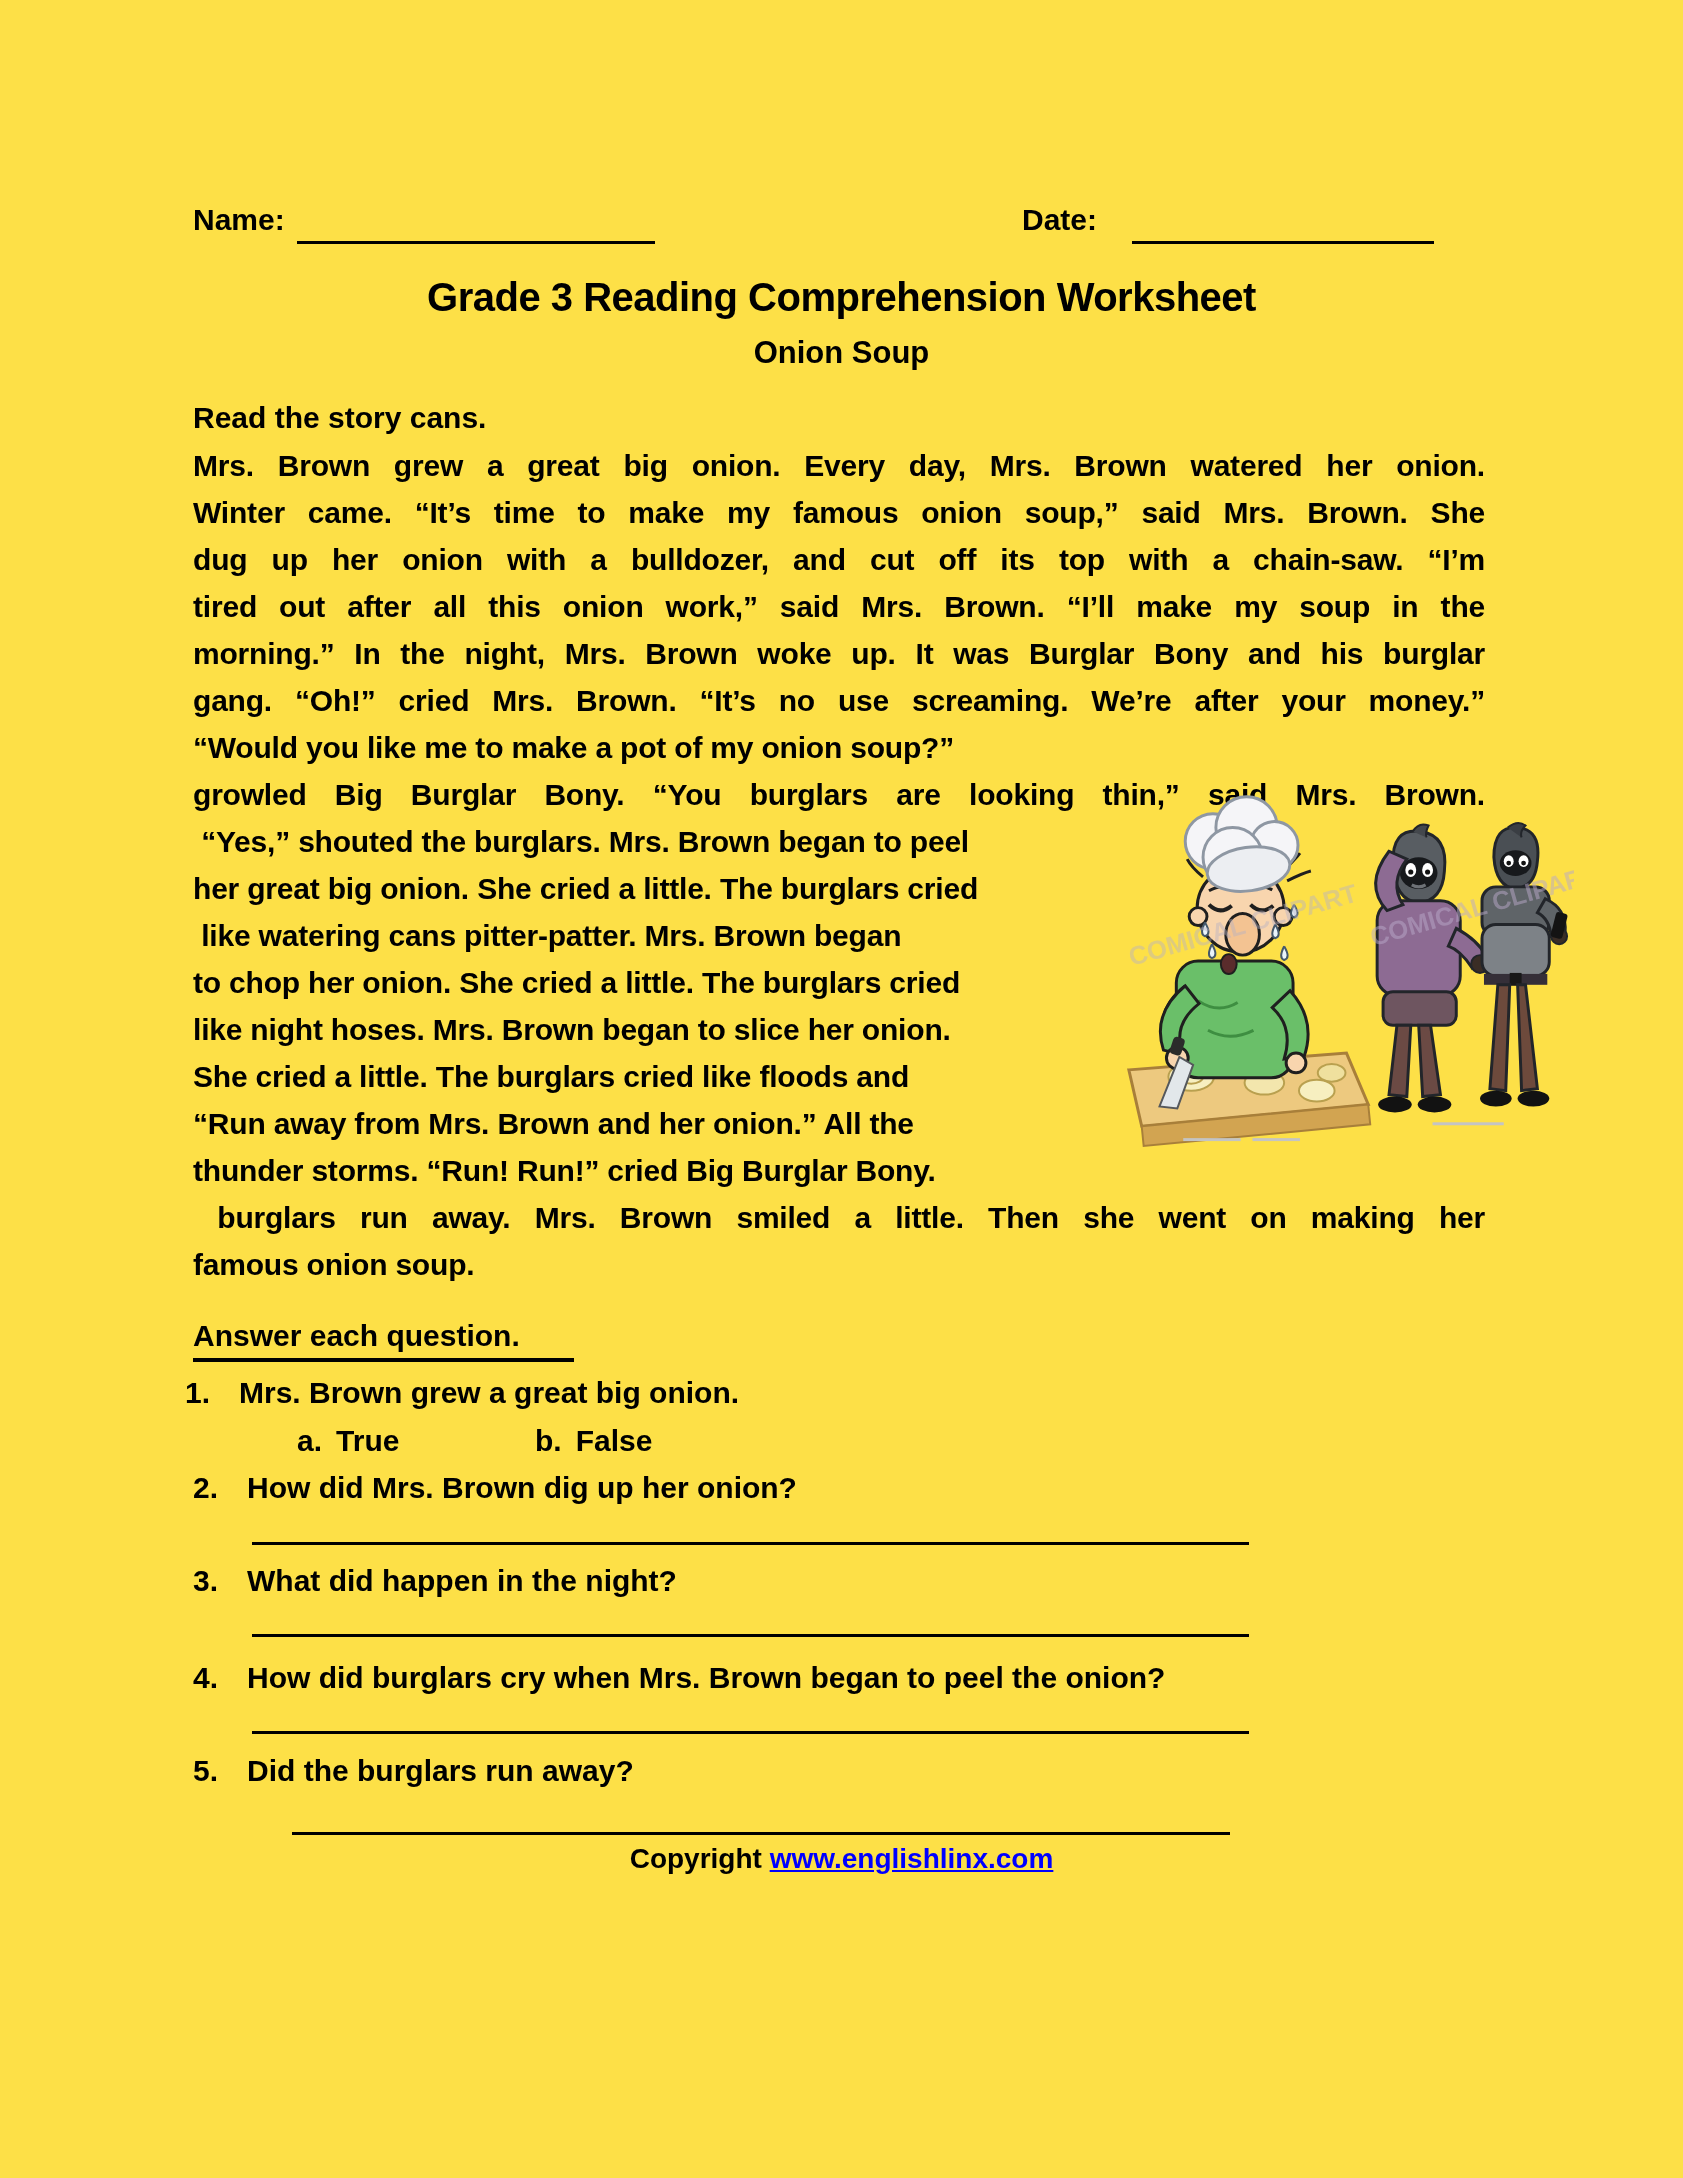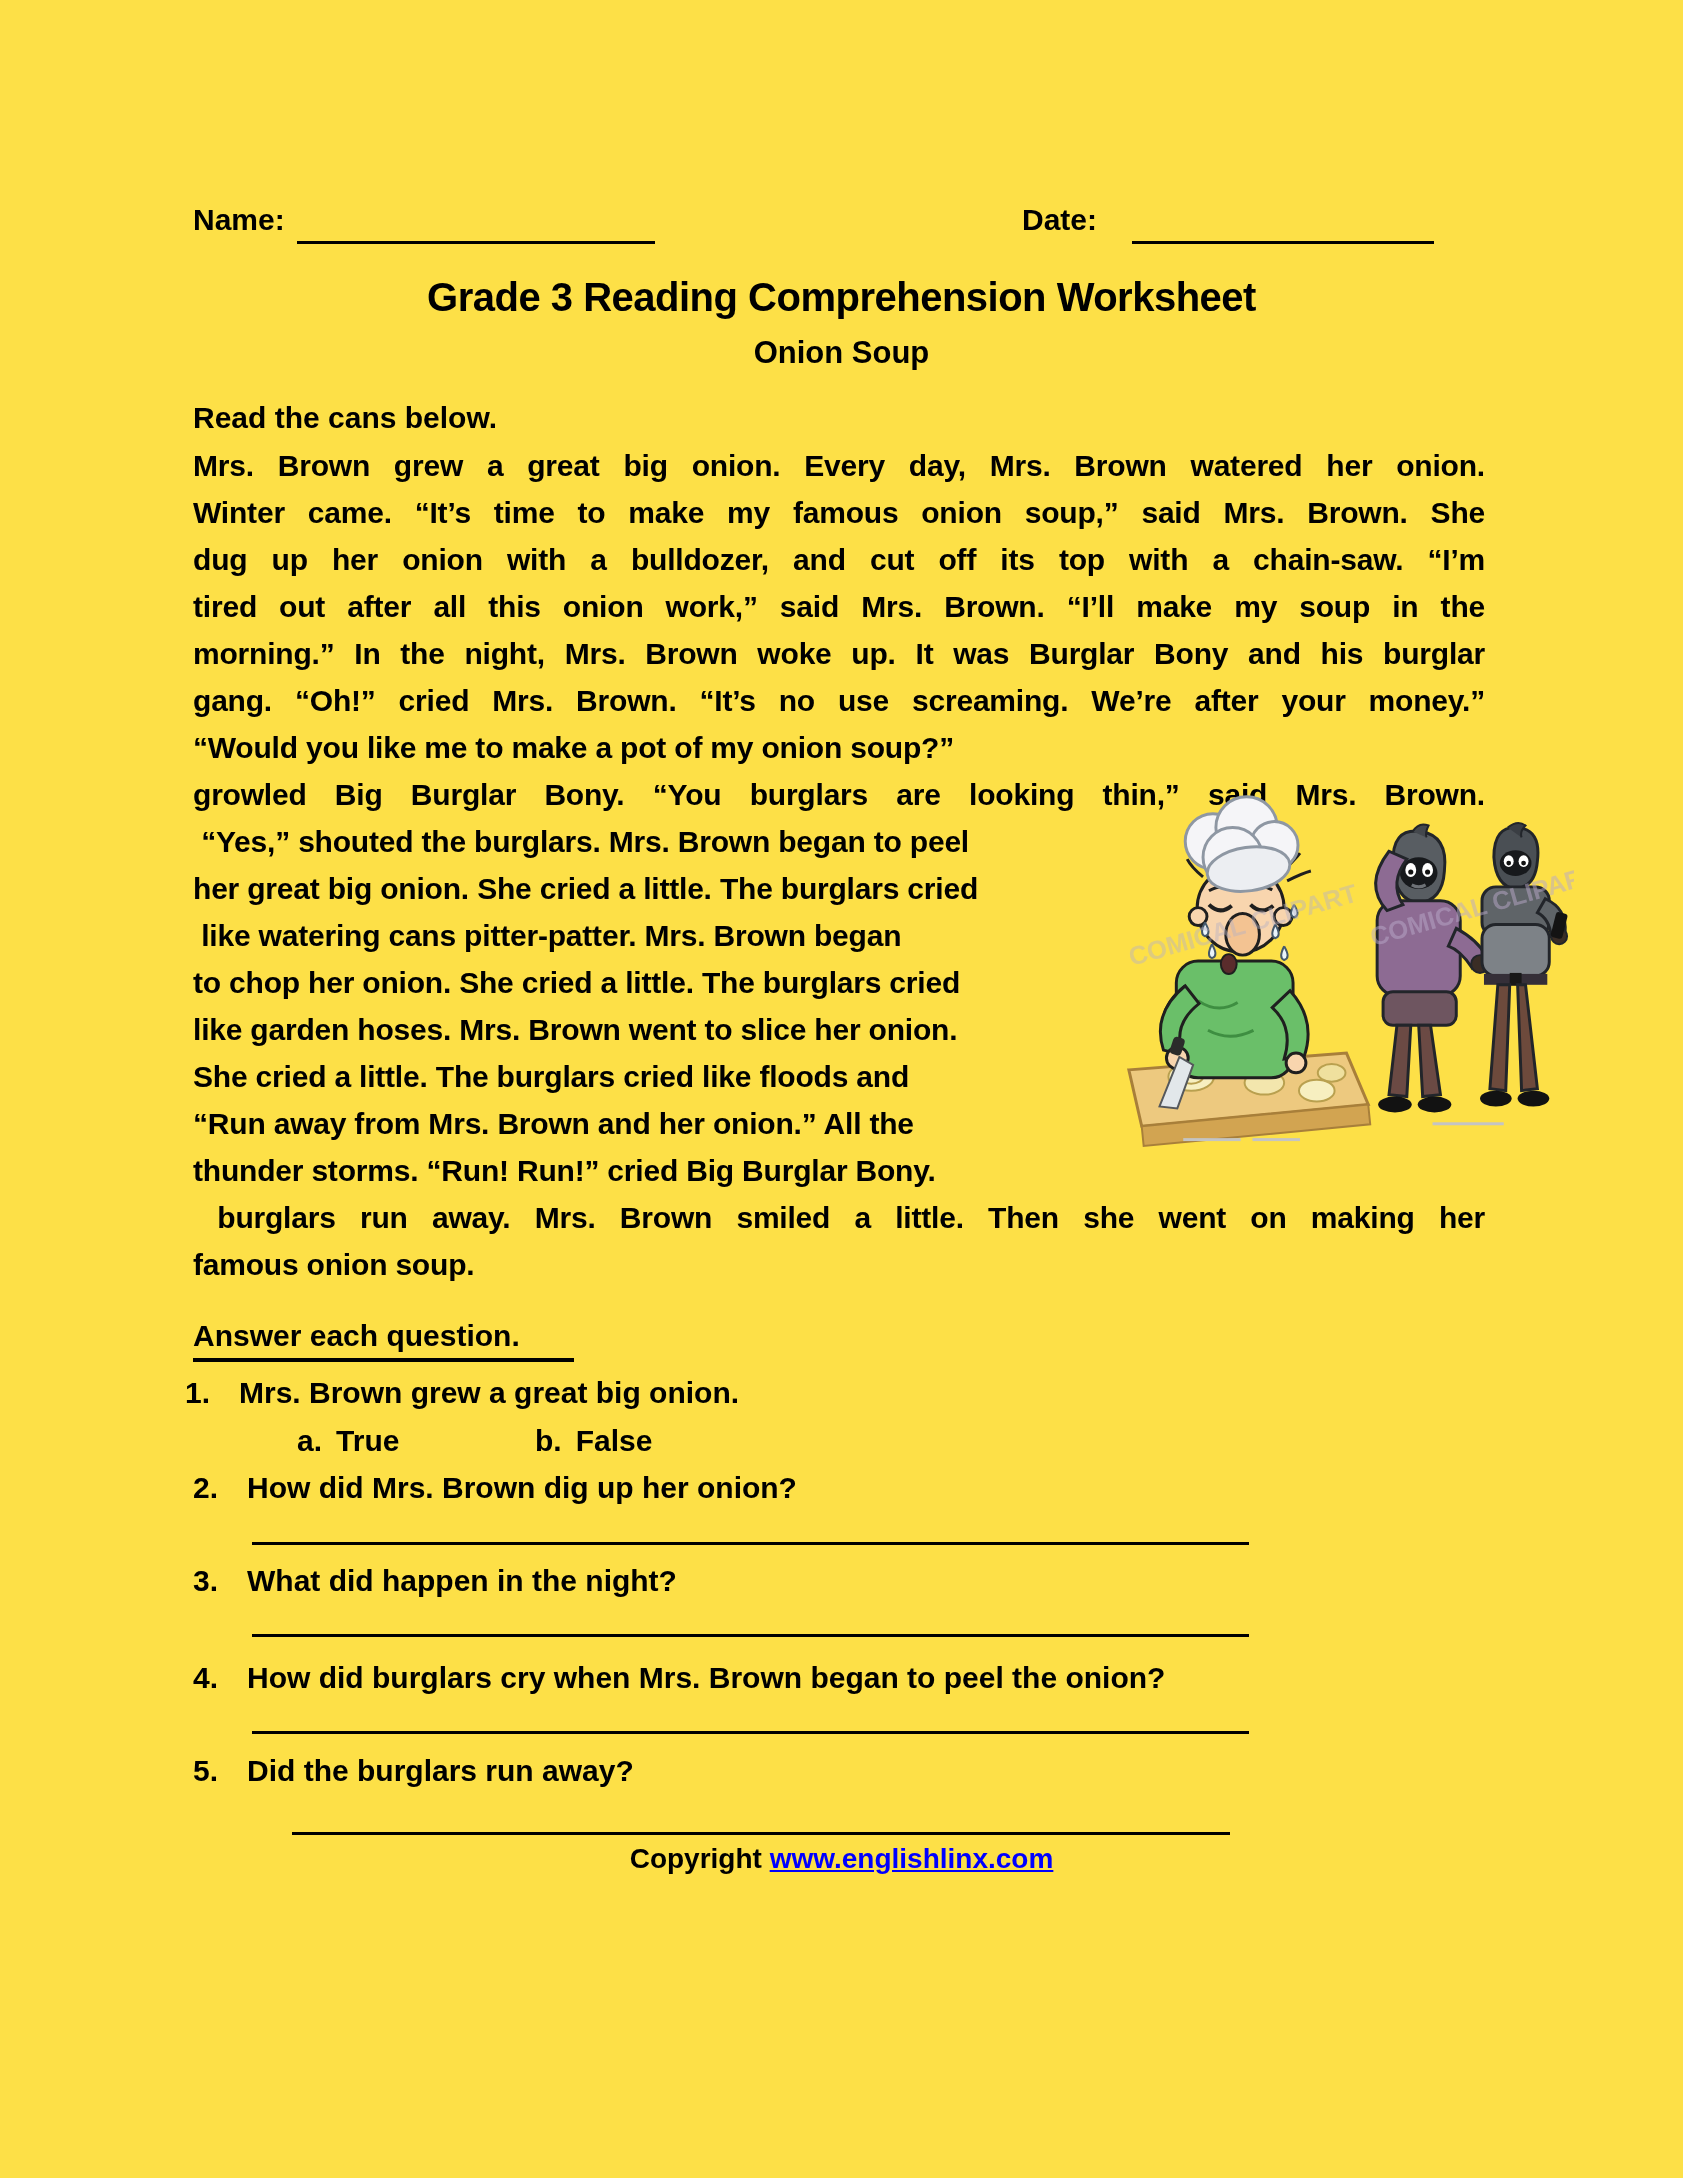--- a/index.html
+++ b/index.html
@@ -36,36 +36,36 @@
 
   <span class="abs hdr-label" style="left:193px;top:203px;">Name:</span>
   <div class="abs blank-line" style="left:297px;top:241px;width:358px;"></div>
 
   <span class="abs hdr-label" style="left:1022px;top:203px;">Date:</span>
   <div class="abs blank-line" style="left:1132px;top:241px;width:302px;"></div>
 
   <div class="abs title" style="top:275px;">Grade 3 Reading Comprehension Worksheet</div>
   <div class="abs subtitle" style="top:335px;">Onion Soup</div>
 
-  <div class="abs instruction" style="left:193px;top:401px;">Read the cans below.</div>
+  <div class="abs instruction" style="left:193px;top:401px;">Read the story cans.</div>
 
   <div class="abs story">
     <div class="story-line jline">Mrs. Brown grew a great big onion. Every day, Mrs. Brown watered her onion.</div>
     <div class="story-line jline">Winter came. “It’s time to make my famous onion soup,” said Mrs. Brown. She</div>
     <div class="story-line jline">dug up her onion with a bulldozer, and cut off its top with a chain-saw. “I’m</div>
     <div class="story-line jline">tired out after all this onion work,” said Mrs. Brown. “I’ll make my soup in the</div>
     <div class="story-line jline">morning.” In the night, Mrs. Brown woke up. It was Burglar Bony and his burglar</div>
     <div class="story-line jline">gang. “Oh!” cried Mrs. Brown. “It’s no use screaming. We’re after your money.”</div>
     <div class="story-line">“Would you like me to make a pot of my onion soup?”</div>
     <div class="story-line jline">growled Big Burglar Bony. “You burglars are looking thin,” said Mrs. Brown.</div>
     <div class="story-line"> “Yes,” shouted the burglars. Mrs. Brown began to peel</div>
     <div class="story-line">her great big onion. She cried a little. The burglars cried</div>
     <div class="story-line"> like watering cans pitter-patter. Mrs. Brown began</div>
     <div class="story-line">to chop her onion. She cried a little. The burglars cried</div>
-    <div class="story-line">like garden hoses. Mrs. Brown went to slice her onion.</div>
+    <div class="story-line">like night hoses. Mrs. Brown began to slice her onion.</div>
     <div class="story-line">She cried a little. The burglars cried like floods and</div>
     <div class="story-line">“Run away from Mrs. Brown and her onion.” All the</div>
     <div class="story-line">thunder storms. “Run! Run!” cried Big Burglar Bony.</div>
     <div class="story-line jline"> burglars run away. Mrs. Brown smiled a little. Then she went on making her</div>
     <div class="story-line">famous onion soup.</div>
   </div>
 
   <div class="abs" style="left:1114px;top:778px;width:460px;height:376px;">
     <svg width="460" height="376" viewBox="0 0 465 380" xmlns="http://www.w3.org/2000/svg">
 

